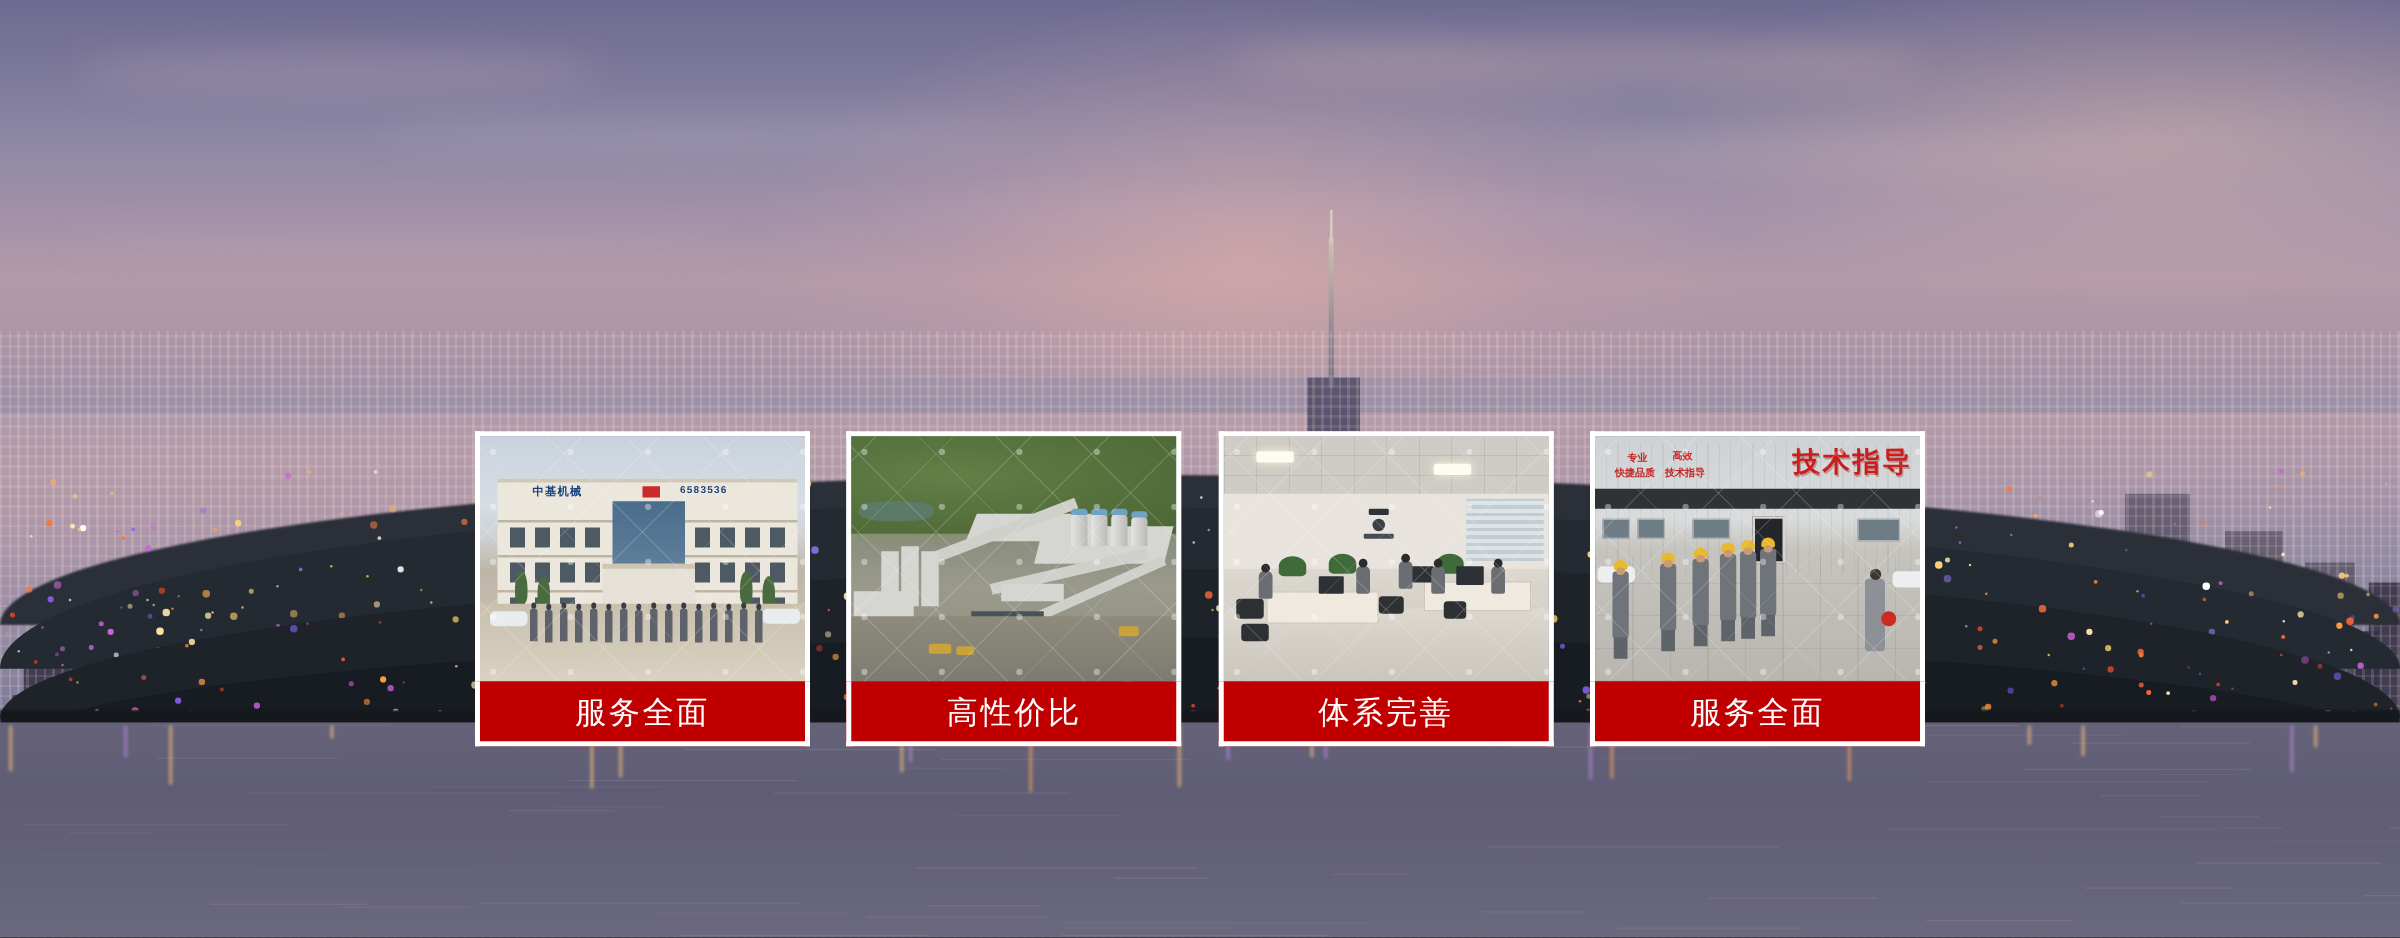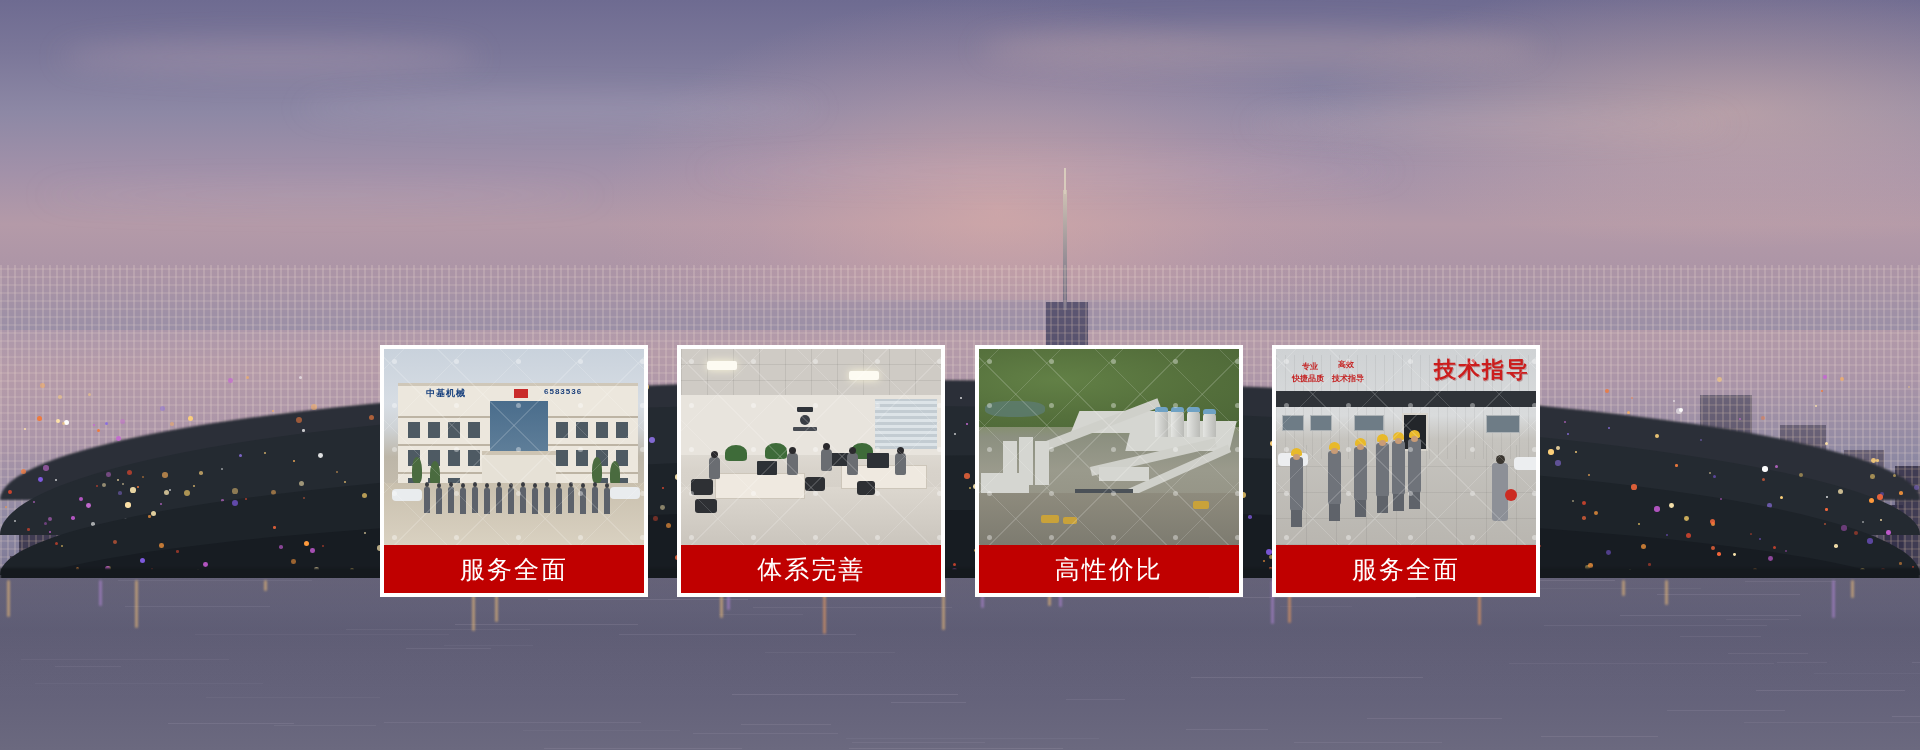--- a/index.html
+++ b/index.html
@@ -1119,20 +1119,80 @@
               <div class="wmdot" style="left:132px;top:186px;"></div>
               <div class="wmdot" style="left:194px;top:186px;"></div>
               <div class="wmdot" style="left:256px;top:186px;"></div>
             </div>
         </div>
         <div class="card-caption">服务全面</div>
       </div>
 
       <div class="card">
         <div class="card-photo">
+          <div class="p2">
+            <div class="greentop"></div>
+            <div class="water"></div>
+            <div class="slab" style="left:96px;top:62px;width:96px;height:22px;transform:skewX(-22deg);"></div>
+            <div class="slab" style="left:150px;top:72px;width:104px;height:30px;transform:skewX(-14deg);"></div>
+            <div class="belt" style="left:68px;top:92px;width:120px;height:9px;transform:rotate(-21deg);"></div>
+            <div class="belt" style="left:112px;top:118px;width:128px;height:9px;transform:rotate(-13deg);"></div>
+            <div class="belt" style="left:150px;top:140px;width:110px;height:8px;transform:rotate(-24deg);"></div>
+            <div class="silo" style="left:176px;top:62px;height:26px;"></div>
+            <div class="silotop" style="left:176px;top:58px;"></div>
+            <div class="silo" style="left:192px;top:62px;height:26px;"></div>
+            <div class="silotop" style="left:192px;top:58px;"></div>
+            <div class="silo" style="left:208px;top:62px;height:26px;"></div>
+            <div class="silotop" style="left:208px;top:58px;"></div>
+            <div class="silo" style="left:224px;top:64px;height:24px;"></div>
+            <div class="silotop" style="left:224px;top:60px;"></div>
+            <div class="slab" style="left:24px;top:92px;width:14px;height:44px;"></div>
+            <div class="slab" style="left:40px;top:88px;width:14px;height:48px;"></div>
+            <div class="slab" style="left:56px;top:92px;width:14px;height:44px;"></div>
+            <div class="slab" style="left:2px;top:124px;width:48px;height:26px;"></div>
+            <div class="roof" style="left:96px;top:140px;width:58px;height:22px;"></div>
+            <div class="slab" style="left:120px;top:118px;width:50px;height:14px;"></div>
+            <div class="yard"></div>
+            <div class="mach" style="left:62px;top:166px;width:18px;height:8px;"></div>
+            <div class="mach" style="left:84px;top:168px;width:14px;height:7px;"></div>
+            <div class="mach" style="left:214px;top:152px;width:16px;height:8px;"></div>
+          </div>
+          <div class="wm">
+              <div class="wmdot" style="left:8px;top:10px;"></div>
+              <div class="wmdot" style="left:70px;top:10px;"></div>
+              <div class="wmdot" style="left:132px;top:10px;"></div>
+              <div class="wmdot" style="left:194px;top:10px;"></div>
+              <div class="wmdot" style="left:256px;top:10px;"></div>
+              <div class="wmdot" style="left:8px;top:54px;"></div>
+              <div class="wmdot" style="left:70px;top:54px;"></div>
+              <div class="wmdot" style="left:132px;top:54px;"></div>
+              <div class="wmdot" style="left:194px;top:54px;"></div>
+              <div class="wmdot" style="left:256px;top:54px;"></div>
+              <div class="wmdot" style="left:8px;top:98px;"></div>
+              <div class="wmdot" style="left:70px;top:98px;"></div>
+              <div class="wmdot" style="left:132px;top:98px;"></div>
+              <div class="wmdot" style="left:194px;top:98px;"></div>
+              <div class="wmdot" style="left:256px;top:98px;"></div>
+              <div class="wmdot" style="left:8px;top:142px;"></div>
+              <div class="wmdot" style="left:70px;top:142px;"></div>
+              <div class="wmdot" style="left:132px;top:142px;"></div>
+              <div class="wmdot" style="left:194px;top:142px;"></div>
+              <div class="wmdot" style="left:256px;top:142px;"></div>
+              <div class="wmdot" style="left:8px;top:186px;"></div>
+              <div class="wmdot" style="left:70px;top:186px;"></div>
+              <div class="wmdot" style="left:132px;top:186px;"></div>
+              <div class="wmdot" style="left:194px;top:186px;"></div>
+              <div class="wmdot" style="left:256px;top:186px;"></div>
+            </div>
+        </div>
+        <div class="card-caption">高性价比</div>
+      </div>
+
+      <div class="card">
+        <div class="card-photo">
           <div class="p3">
             <div class="ceil"></div>
             <div class="panel" style="left:26px;top:12px;"></div>
             <div class="panel" style="left:168px;top:22px;"></div>
             <div class="wall"></div>
             <div class="blind"></div>
             <div class="decal">
               <div style="position:absolute;left:8px;top:0;width:16px;height:5px;background:#30343a;border-radius:1px;"></div>
               <div style="position:absolute;left:11px;top:8px;width:10px;height:10px;border-radius:50%;background:#3a3e45;"></div>
               <div style="position:absolute;left:4px;top:20px;width:24px;height:4px;background:#474b52;border-radius:1px;"></div>
@@ -1178,80 +1238,20 @@
               <div class="wmdot" style="left:194px;top:142px;"></div>
               <div class="wmdot" style="left:256px;top:142px;"></div>
               <div class="wmdot" style="left:8px;top:186px;"></div>
               <div class="wmdot" style="left:70px;top:186px;"></div>
               <div class="wmdot" style="left:132px;top:186px;"></div>
               <div class="wmdot" style="left:194px;top:186px;"></div>
               <div class="wmdot" style="left:256px;top:186px;"></div>
             </div>
         </div>
         <div class="card-caption">体系完善</div>
-      </div>
-
-      <div class="card">
-        <div class="card-photo">
-          <div class="p2">
-            <div class="greentop"></div>
-            <div class="water"></div>
-            <div class="slab" style="left:96px;top:62px;width:96px;height:22px;transform:skewX(-22deg);"></div>
-            <div class="slab" style="left:150px;top:72px;width:104px;height:30px;transform:skewX(-14deg);"></div>
-            <div class="belt" style="left:68px;top:92px;width:120px;height:9px;transform:rotate(-21deg);"></div>
-            <div class="belt" style="left:112px;top:118px;width:128px;height:9px;transform:rotate(-13deg);"></div>
-            <div class="belt" style="left:150px;top:140px;width:110px;height:8px;transform:rotate(-24deg);"></div>
-            <div class="silo" style="left:176px;top:62px;height:26px;"></div>
-            <div class="silotop" style="left:176px;top:58px;"></div>
-            <div class="silo" style="left:192px;top:62px;height:26px;"></div>
-            <div class="silotop" style="left:192px;top:58px;"></div>
-            <div class="silo" style="left:208px;top:62px;height:26px;"></div>
-            <div class="silotop" style="left:208px;top:58px;"></div>
-            <div class="silo" style="left:224px;top:64px;height:24px;"></div>
-            <div class="silotop" style="left:224px;top:60px;"></div>
-            <div class="slab" style="left:24px;top:92px;width:14px;height:44px;"></div>
-            <div class="slab" style="left:40px;top:88px;width:14px;height:48px;"></div>
-            <div class="slab" style="left:56px;top:92px;width:14px;height:44px;"></div>
-            <div class="slab" style="left:2px;top:124px;width:48px;height:26px;"></div>
-            <div class="roof" style="left:96px;top:140px;width:58px;height:22px;"></div>
-            <div class="slab" style="left:120px;top:118px;width:50px;height:14px;"></div>
-            <div class="yard"></div>
-            <div class="mach" style="left:62px;top:166px;width:18px;height:8px;"></div>
-            <div class="mach" style="left:84px;top:168px;width:14px;height:7px;"></div>
-            <div class="mach" style="left:214px;top:152px;width:16px;height:8px;"></div>
-          </div>
-          <div class="wm">
-              <div class="wmdot" style="left:8px;top:10px;"></div>
-              <div class="wmdot" style="left:70px;top:10px;"></div>
-              <div class="wmdot" style="left:132px;top:10px;"></div>
-              <div class="wmdot" style="left:194px;top:10px;"></div>
-              <div class="wmdot" style="left:256px;top:10px;"></div>
-              <div class="wmdot" style="left:8px;top:54px;"></div>
-              <div class="wmdot" style="left:70px;top:54px;"></div>
-              <div class="wmdot" style="left:132px;top:54px;"></div>
-              <div class="wmdot" style="left:194px;top:54px;"></div>
-              <div class="wmdot" style="left:256px;top:54px;"></div>
-              <div class="wmdot" style="left:8px;top:98px;"></div>
-              <div class="wmdot" style="left:70px;top:98px;"></div>
-              <div class="wmdot" style="left:132px;top:98px;"></div>
-              <div class="wmdot" style="left:194px;top:98px;"></div>
-              <div class="wmdot" style="left:256px;top:98px;"></div>
-              <div class="wmdot" style="left:8px;top:142px;"></div>
-              <div class="wmdot" style="left:70px;top:142px;"></div>
-              <div class="wmdot" style="left:132px;top:142px;"></div>
-              <div class="wmdot" style="left:194px;top:142px;"></div>
-              <div class="wmdot" style="left:256px;top:142px;"></div>
-              <div class="wmdot" style="left:8px;top:186px;"></div>
-              <div class="wmdot" style="left:70px;top:186px;"></div>
-              <div class="wmdot" style="left:132px;top:186px;"></div>
-              <div class="wmdot" style="left:194px;top:186px;"></div>
-              <div class="wmdot" style="left:256px;top:186px;"></div>
-            </div>
-        </div>
-        <div class="card-caption">高性价比</div>
       </div>
 
       <div class="card">
         <div class="card-photo">
           <div class="p4">
             <div class="fac"></div>
             <div class="band"></div>
             <div class="bigred">技术指导</div>
             <div class="redsm" style="left:26px;top:14px;">专业</div>
             <div class="redsm" style="left:62px;top:12px;">高效</div>

